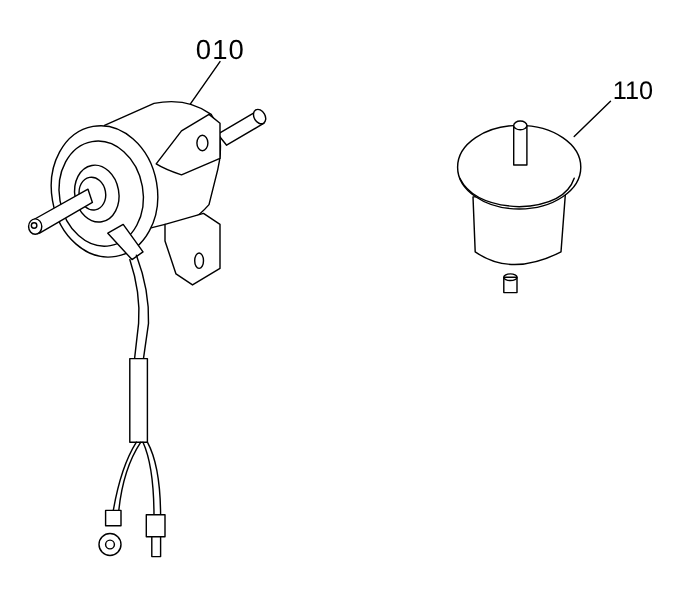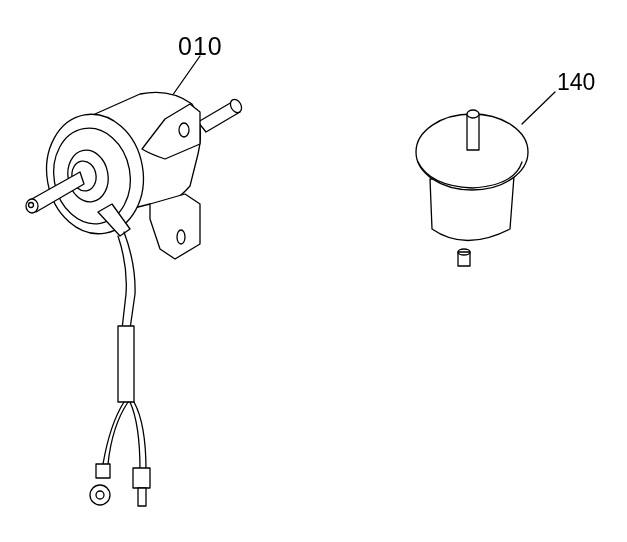--- a/index.html
+++ b/index.html
@@ -74,14 +74,14 @@
 
       <rect class="fill-w" x="467" y="110" width="12" height="36"></rect>
       <ellipse class="fill-w" cx="473" cy="110" rx="6" ry="4"></ellipse>
 
       <rect class="fill-w" x="458" y="248" width="12" height="14"></rect>
       <ellipse cx="464" cy="248" rx="6" ry="3"></ellipse>
     </g>
   </svg>
 
   <div class="callout callout-010">010</div>
-  <div class="callout callout-110">140</div>
+  <div class="callout callout-110">110</div>
 </div>
 
 </body></html>

